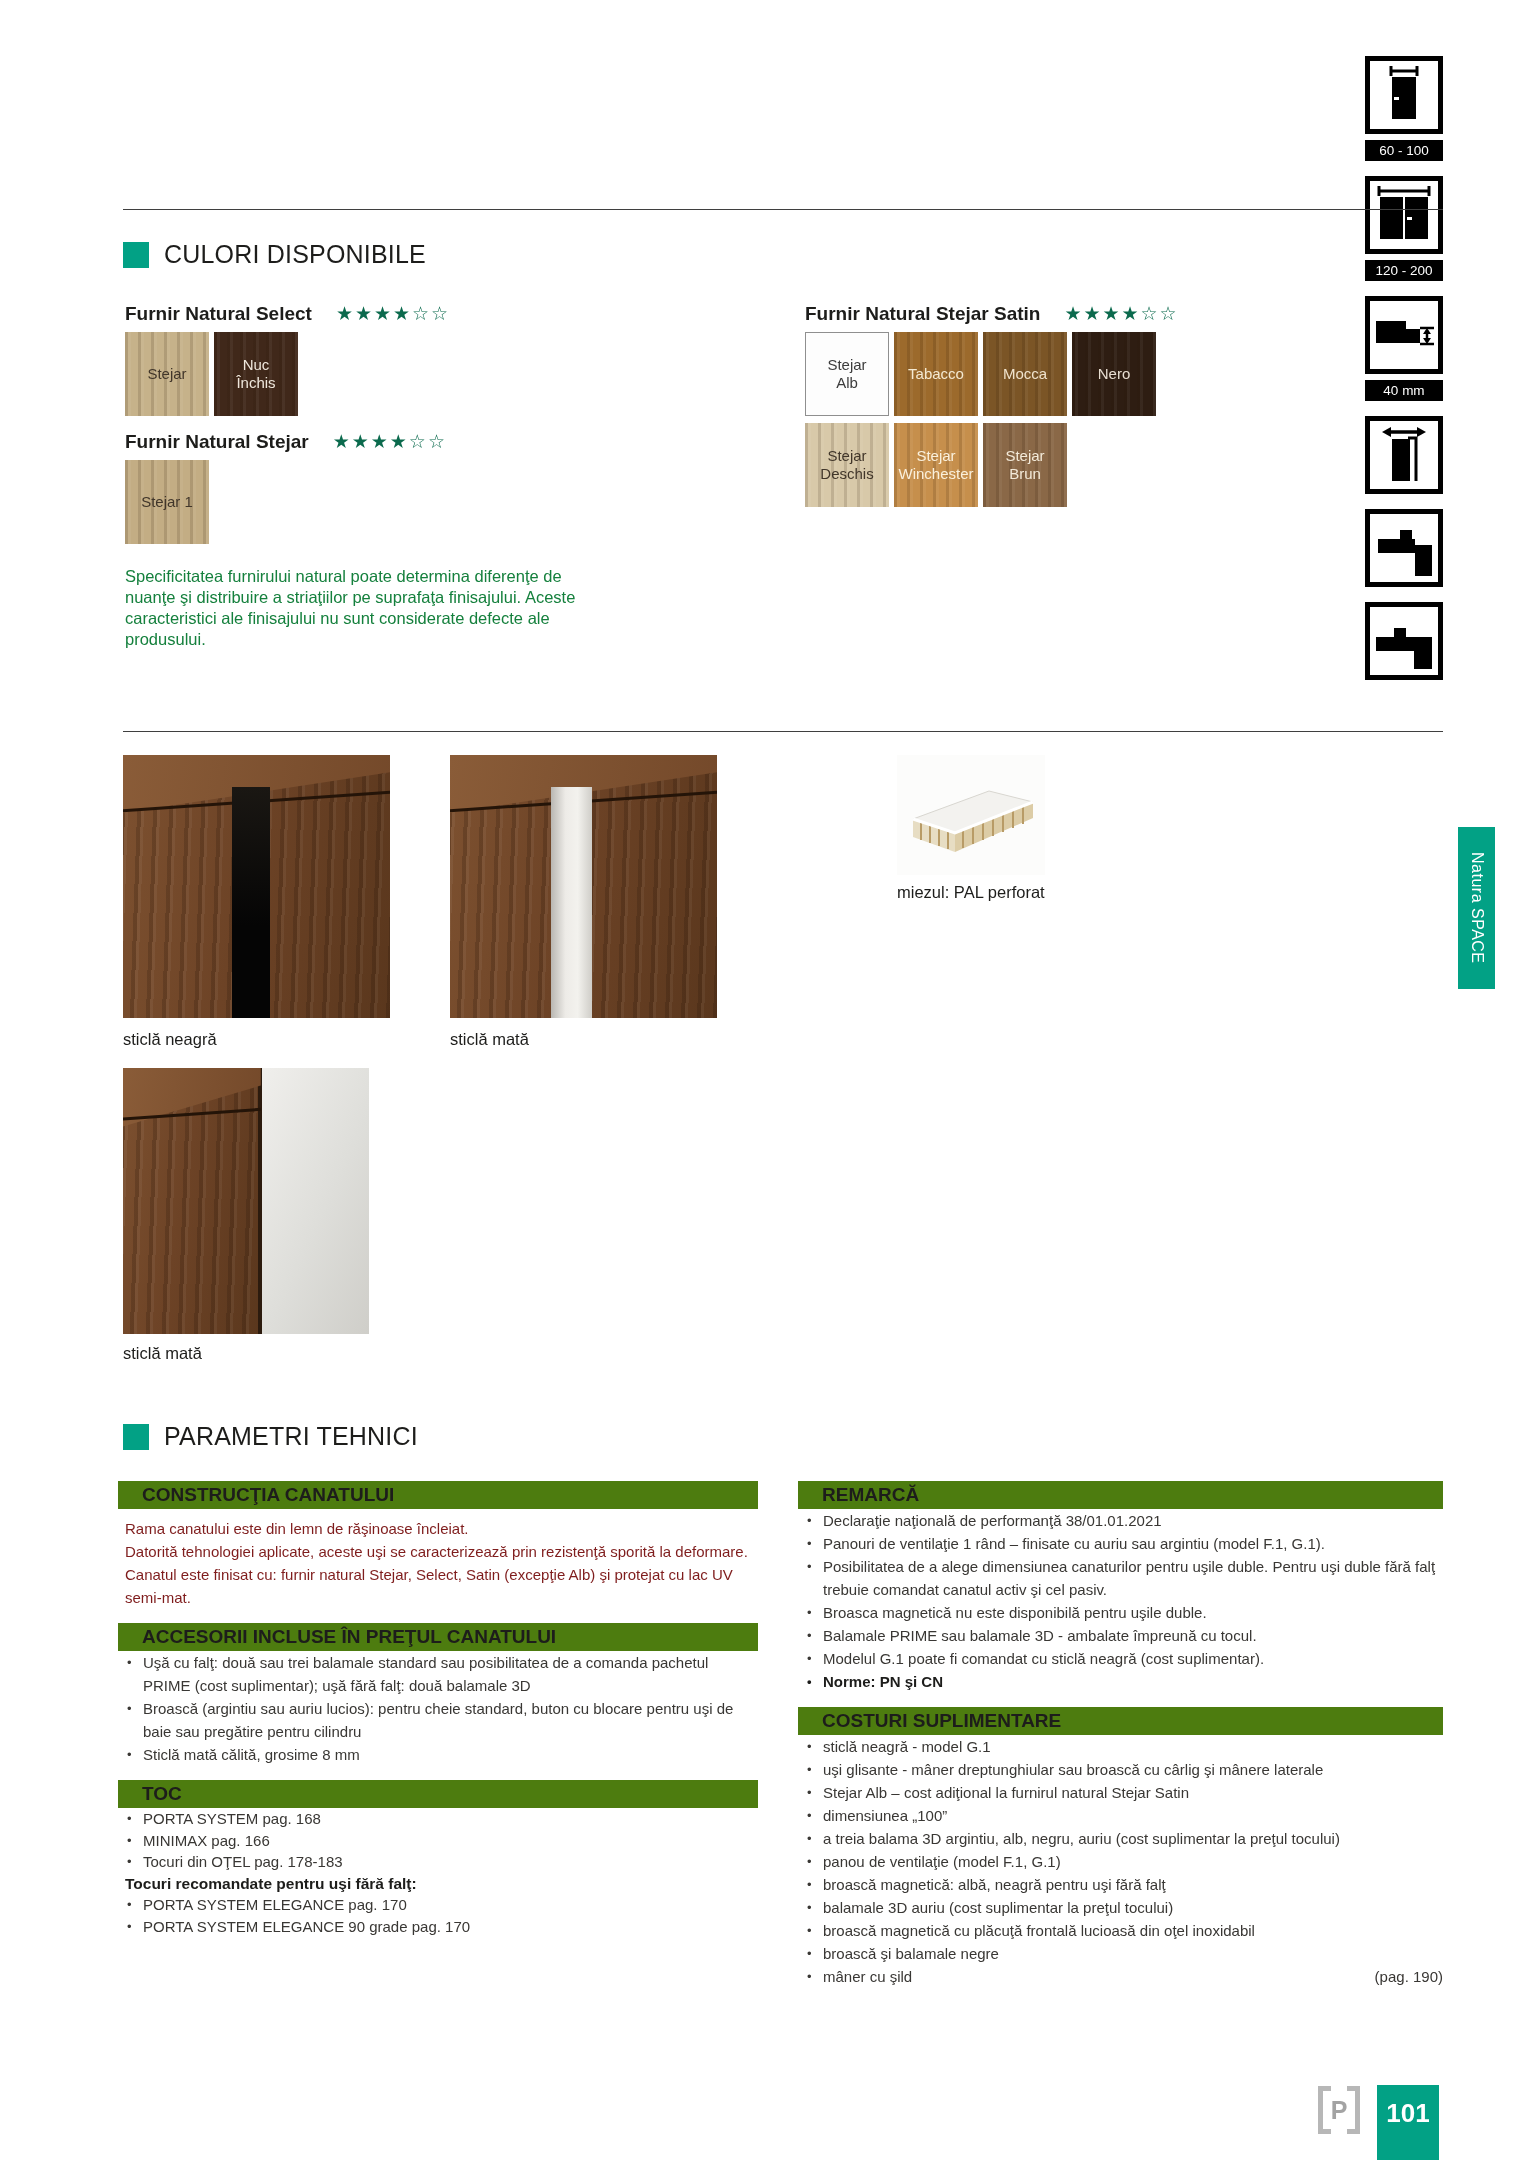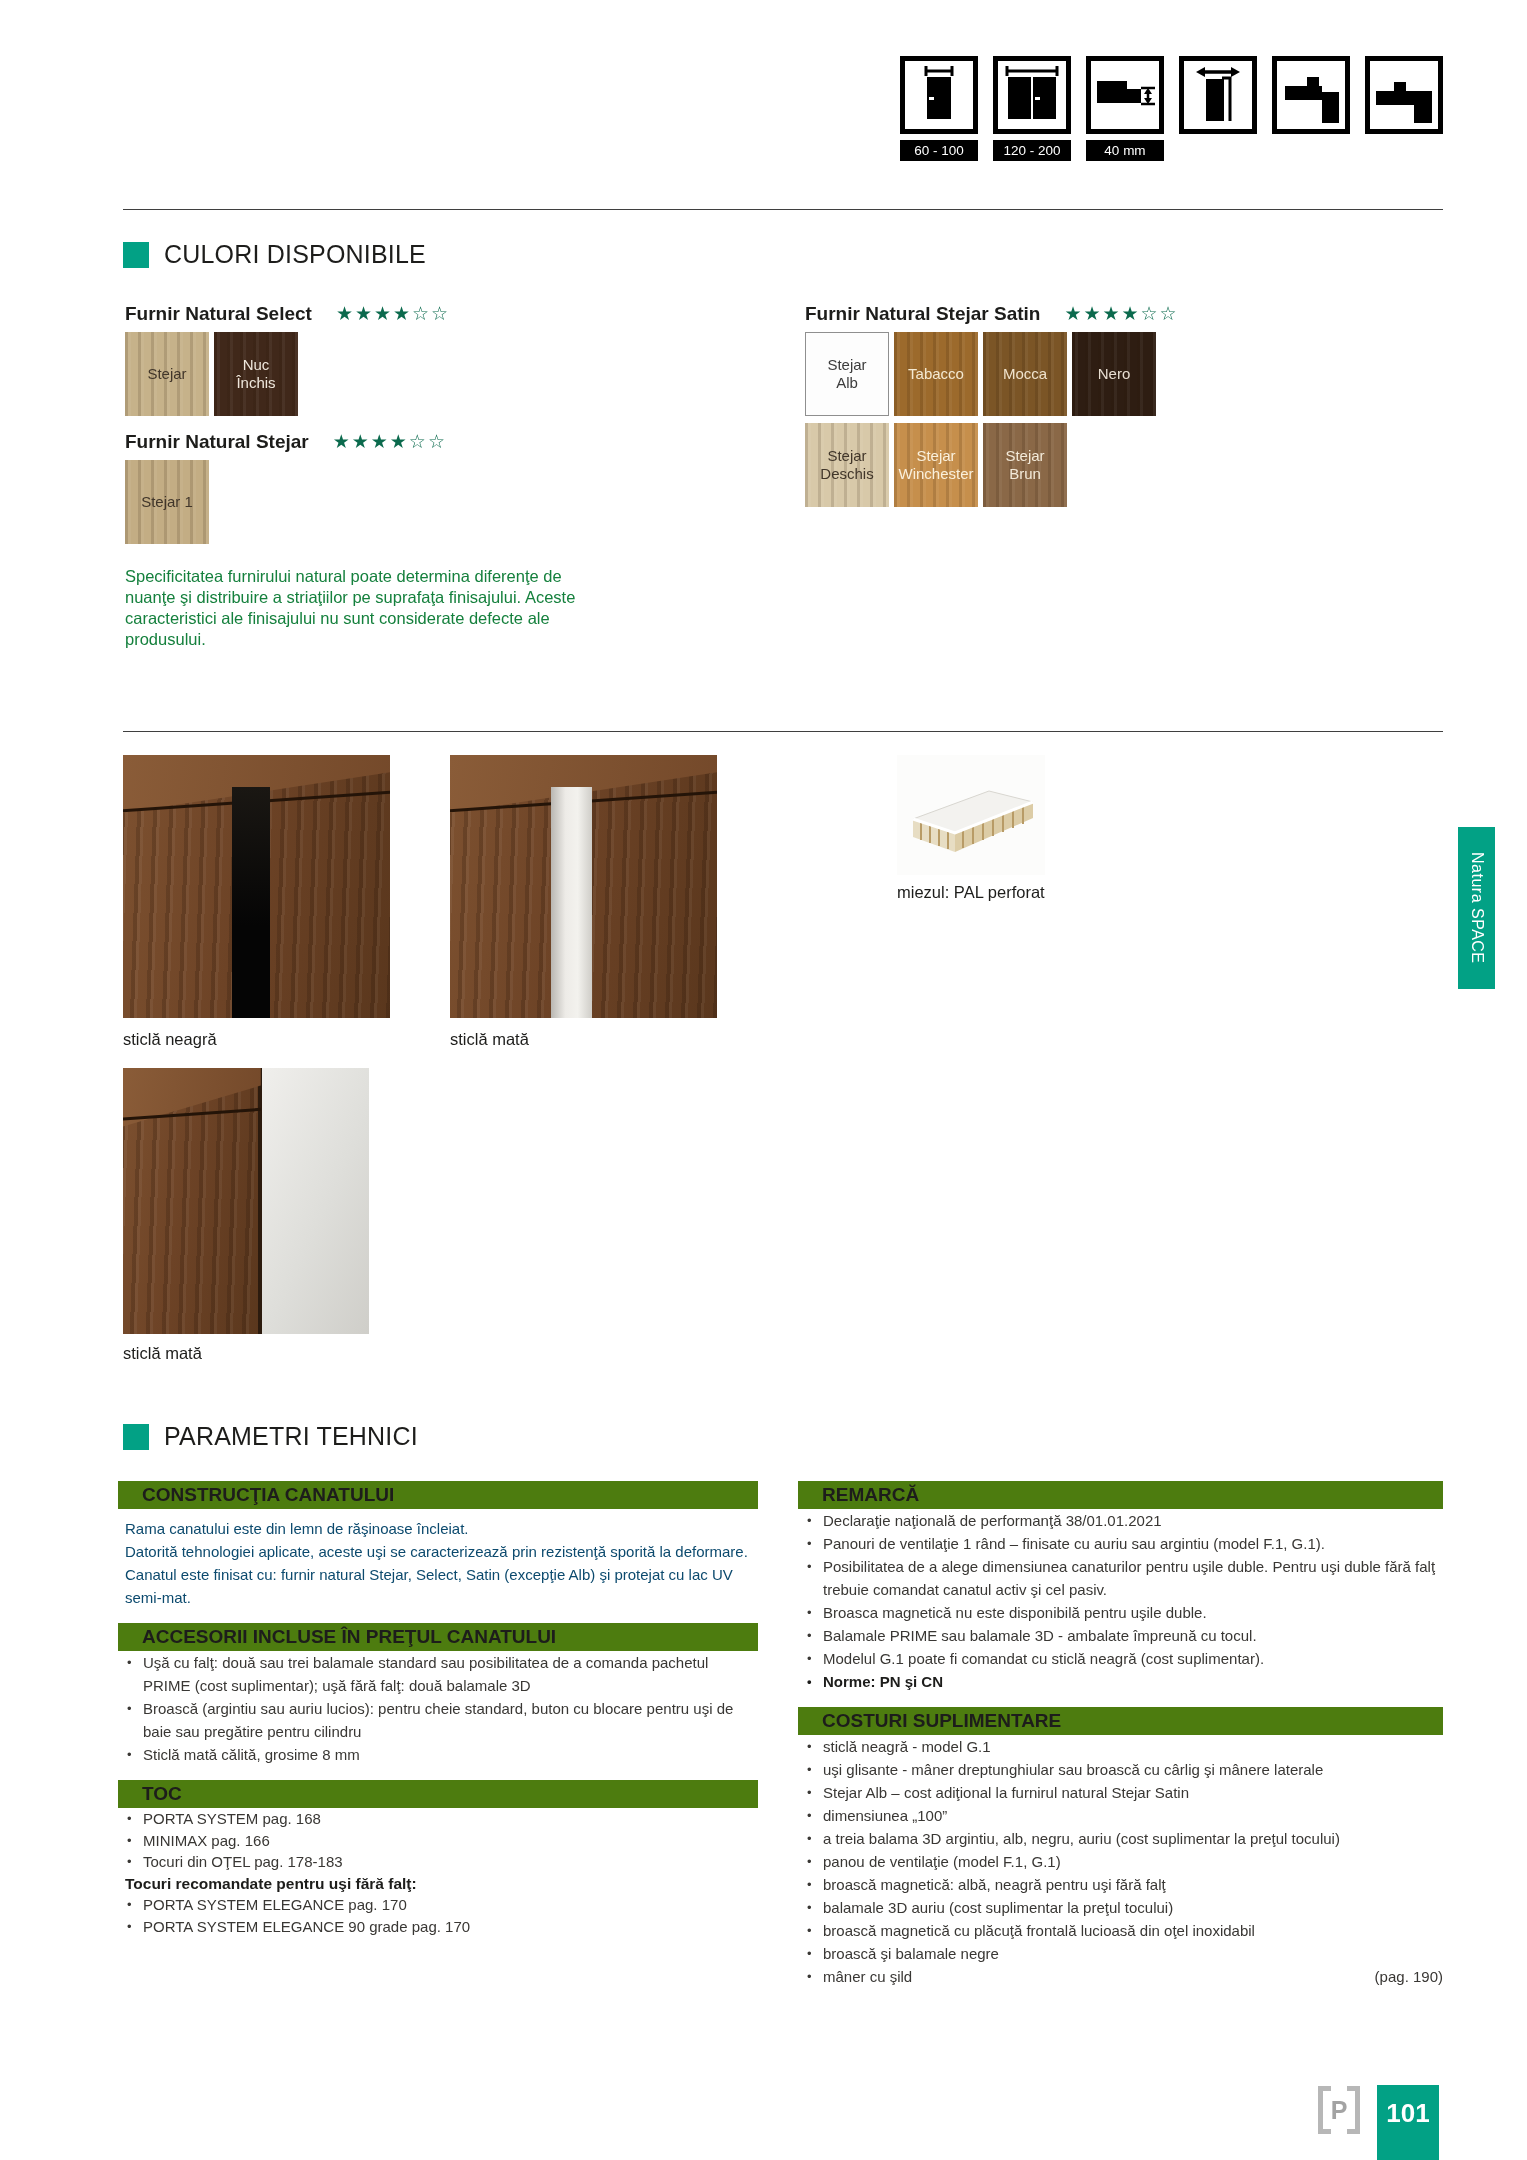--- a/index.html
+++ b/index.html
@@ -1,21 +1,21 @@
 <!DOCTYPE html>
 <html><head>
 <meta charset="utf-8">
 <style>
   html,body{margin:0;padding:0;}
   body{
     position:relative;width:1527px;height:2160px;background:#ffffff;
     font-family:"Liberation Sans", sans-serif;color:#1d1d1b;overflow:hidden;
   }
   
-  .icons-row{position:absolute;top:56px;right:84px;display:flex;gap:15px;}
+  .icons-row{position:absolute;top:56px;right:84px;display:flex;gap:15px;flex-direction:column;}
   .icon-box{width:78px;display:flex;flex-direction:column;align-items:center;}
   .icon-frame{width:78px;height:78px;border:5px solid #000;box-sizing:border-box;background:#fff;}
   .icon-frame svg{display:block;width:100%;height:100%;}
   .icon-label{margin-top:6px;width:78px;box-sizing:border-box;background:#000;color:#fff;
     font-size:13.5px;text-align:center;padding:3px 0;}
   
   .rule{position:absolute;left:123px;width:1320px;height:1px;background:#3f3f3f;}
   
   .section-head{position:absolute;display:flex;align-items:center;gap:15px;}
   .section-square{width:26px;height:26px;}
@@ -53,21 +53,21 @@
   
   .side-tab{position:absolute;left:1458px;top:827px;width:37px;height:162px;color:#fff;
     display:flex;align-items:center;justify-content:center;
     writing-mode:vertical-rl;font-size:16px;letter-spacing:.5px;}
   
   .col{position:absolute;top:1481px;}
   .col-left{left:118px;width:640px;}
   .col-right{left:798px;width:645px;}
   .col-bar{background:#4d7c0f;font-size:19px;font-weight:bold;color:#1d1d1b;
     padding:4px 8px 4px 24px;line-height:20px;}
-  .col-text{margin:8px 0 0 7px;font-size:15px;line-height:23px;color:#0c4a6e;}
+  .col-text{margin:8px 0 0 7px;font-size:15px;line-height:23px;color:#7f1d1d;}
   .blist{list-style:none;margin:0 0 0 0;padding:0;font-size:15px;line-height:23px;color:#393734;}
   .blist li{position:relative;padding-left:25px;}
   .blist li::before{content:"\2022";position:absolute;left:9px;font-size:13px;}
   .blist li.bold-li{font-weight:bold;color:#1d1d1b;}
   .blist li.bold-li::before{font-weight:bold;}
   .subhead{margin:8px 0 0 7px;font-size:15.5px;line-height:21.5px;font-weight:bold;color:#1d1d1b;}
   .toc-list{margin-top:0;}
   .toc-list li{line-height:21.5px;}
   .mt14{margin-top:14px;}
   .costs-note{margin-top:-23px;text-align:right;font-size:15px;color:#393734;line-height:23px;}

